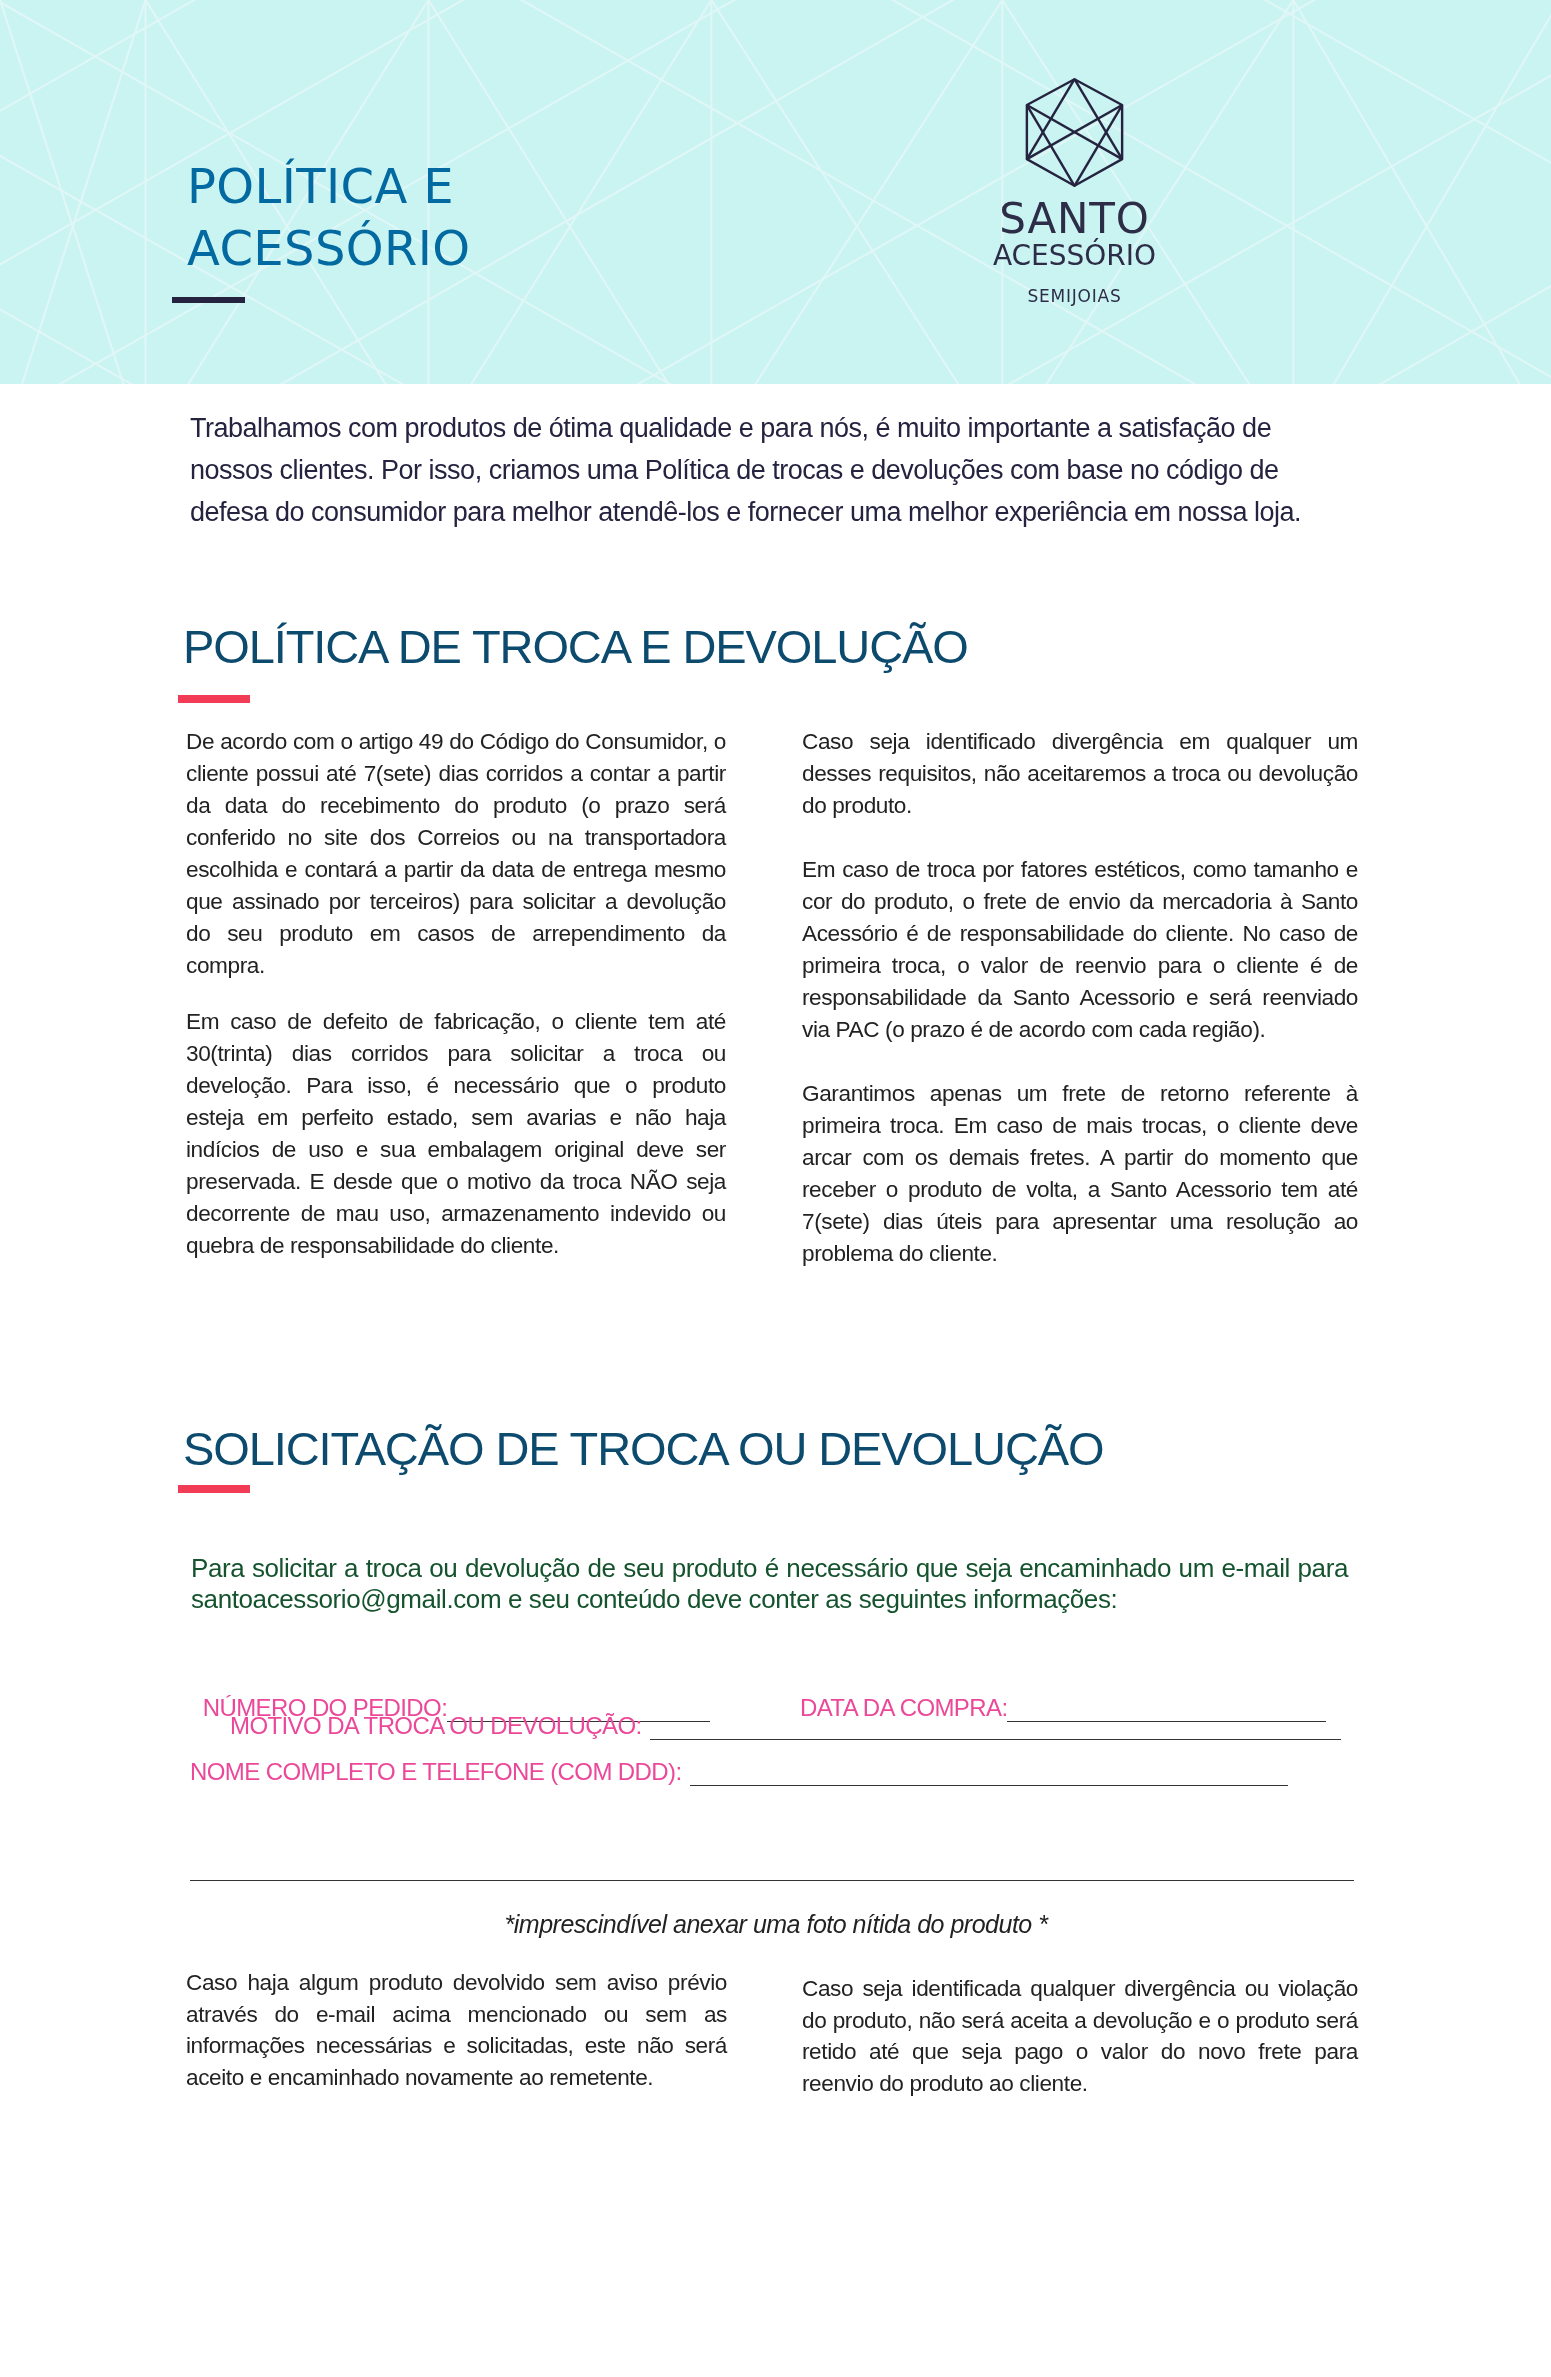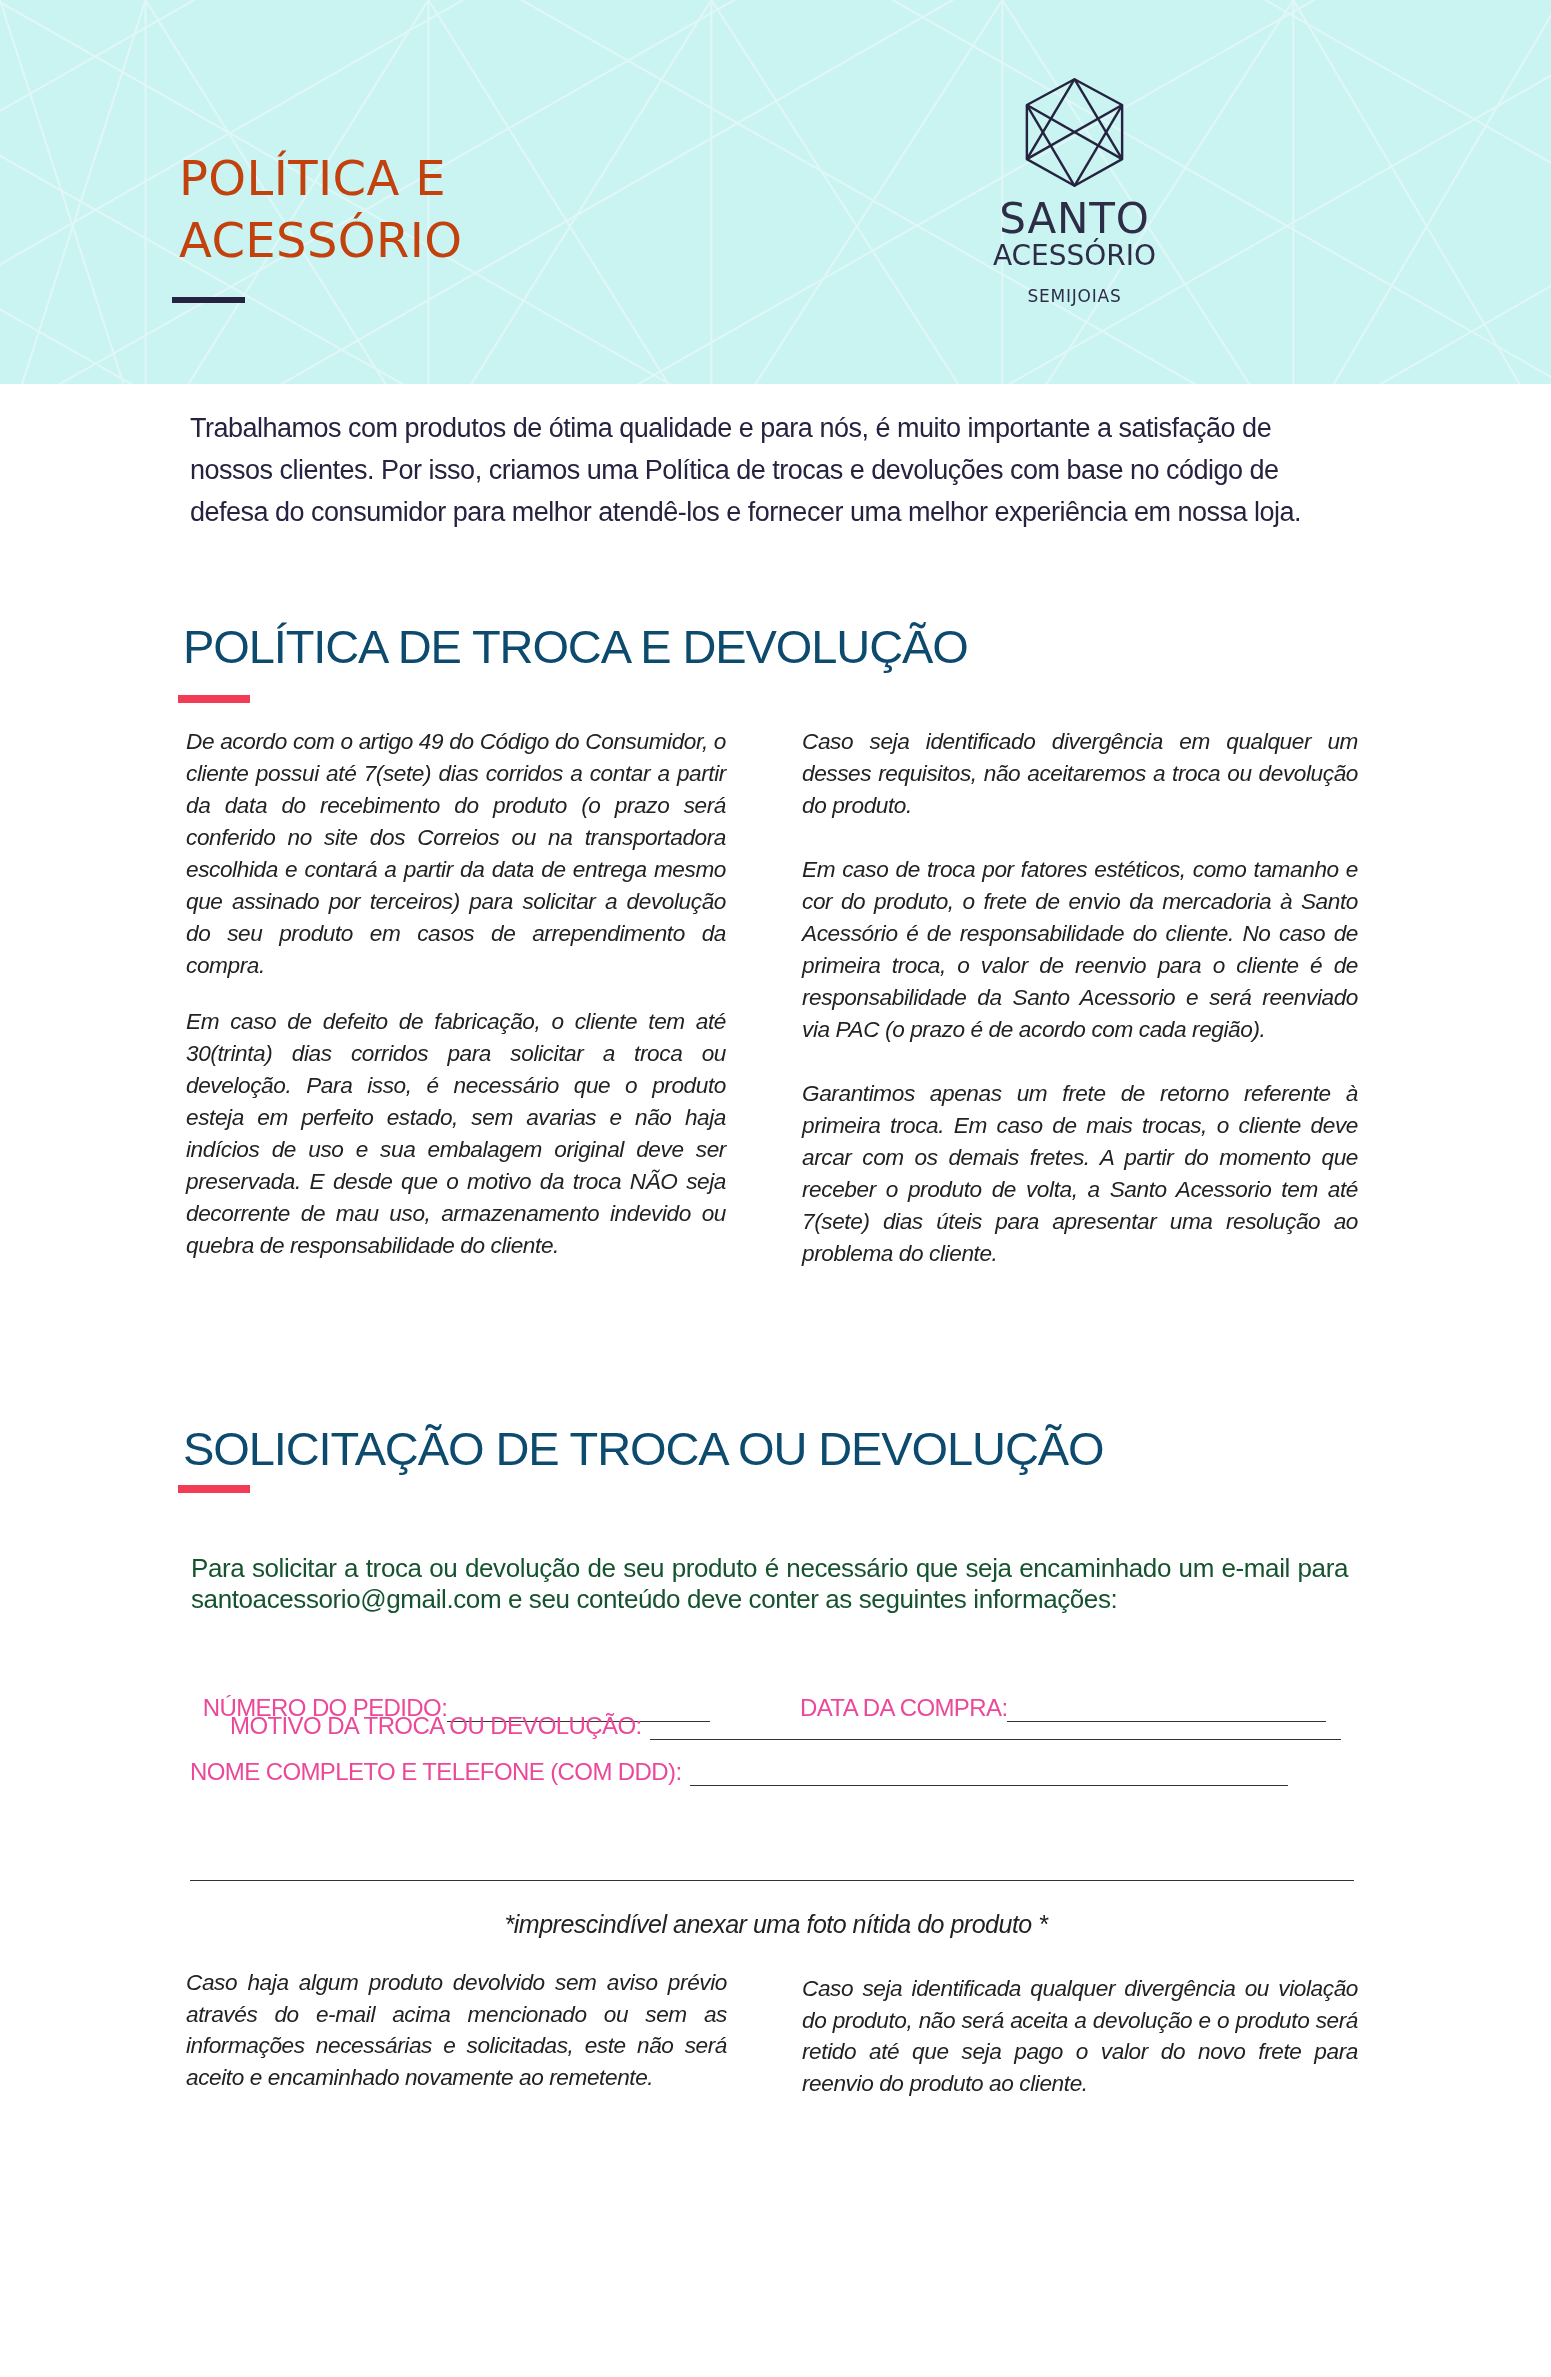--- a/index.html
+++ b/index.html
@@ -1,41 +1,41 @@
 <!DOCTYPE html>
 <html style="font-size:13px"><head>
 <meta charset="utf-8">
 <style>
   html, body { margin:0; padding:0; }
   body { width:1552px; height:2377px; position:relative; background:#ffffff; overflow:hidden;
          font-family:"Liberation Sans", sans-serif; color:#222222; }
   .header { position:absolute; left:0; top:0; width:1552px; height:384px; background:#c9f4f2; overflow:hidden; }
   .header svg.pattern { position:absolute; left:0; top:0; }
-  .page-title { position:absolute; left:171px; top:139px; margin:8px; font-family:"DejaVu Sans", sans-serif;
-                font-weight:normal; font-size:48px; line-height:62px; color:#c2410c; letter-spacing:0.4px; }
+  .page-title { position:absolute; left:171px; top:139px; margin:16px; font-family:"DejaVu Sans", sans-serif;
+                font-weight:normal; font-size:48px; line-height:62px; color:#0369a1; letter-spacing:0.4px; }
   .title-dash { position:absolute; left:172px; top:297px; width:73px; height:5.7px; background:#25233f; }
   .logo { position:absolute; left:913px; top:73px; width:323px; height:242px; }
   .logo-mark { position:absolute; left:108px; top:3.2px; }
   .logo-name1, .logo-name2, .logo-sub { position:absolute; left:0; width:323px; text-align:center;
                 color:#25233f; font-family:"DejaVu Sans", sans-serif; font-weight:200; }
   .logo-name1 { top:121px; font-size:42px; letter-spacing:0.8px; font-weight:normal; -webkit-text-stroke:0; }
   .logo-name2 { top:166px; font-size:28px; letter-spacing:0px; }
   .logo-sub { top:213px; font-size:17px; letter-spacing:0.8px; }
   .thin { font-weight:normal; color:#25233f; opacity:0.95; }
 
   .intro { position:absolute; left:190px; top:407px; width:1156px; margin:0;
            font-family:"Liberation Sans", sans-serif; font-size:27px; line-height:42px; color:#25233f;
            letter-spacing:-0.5px; }
   .section-heading { position:absolute; left:183px; margin:0; font-weight:normal;
            font-family:"Liberation Sans", sans-serif; font-size:47px; color:#0c4a6e; letter-spacing:-1.1px; white-space:nowrap; }
   .heading-bar { position:absolute; left:178px; width:72px; height:8px; background:#f23c56; }
 
   .col { position:absolute; margin:0; font-family:"Liberation Sans", sans-serif; font-size:22.6px;
          line-height:32px; text-align:justify; color:#222222; letter-spacing:-0.4px; }
-  .col p { margin:0;font-style:italic; }
+  .col p { margin:0; }
 
   .request-text { position:absolute; left:191px; top:1553px; width:1157px; margin:0;
         font-size:26px; line-height:31px; text-align:justify; color:#14532d; letter-spacing:-0.4px; }
   .form-row { position:absolute; left:190px; height:32px; font-size:24px; color:#ec4899; white-space:nowrap; letter-spacing:-0.6px;text-align:center; }
   .form-label { display:inline-block; vertical-align:bottom; }
   .form-line { display:inline-block; vertical-align:bottom; border-bottom:1.6px solid #333; height:26px; }
   .form-full-line { position:absolute; left:190px; top:1880px; width:1164px; height:0; border-bottom:1.6px solid #333; }
   .footnote { position:absolute; left:0; top:1910px; width:1552px; text-align:center; font-style:italic;
         font-size:25px; color:#222; letter-spacing:-0.5px; }
 </style>

